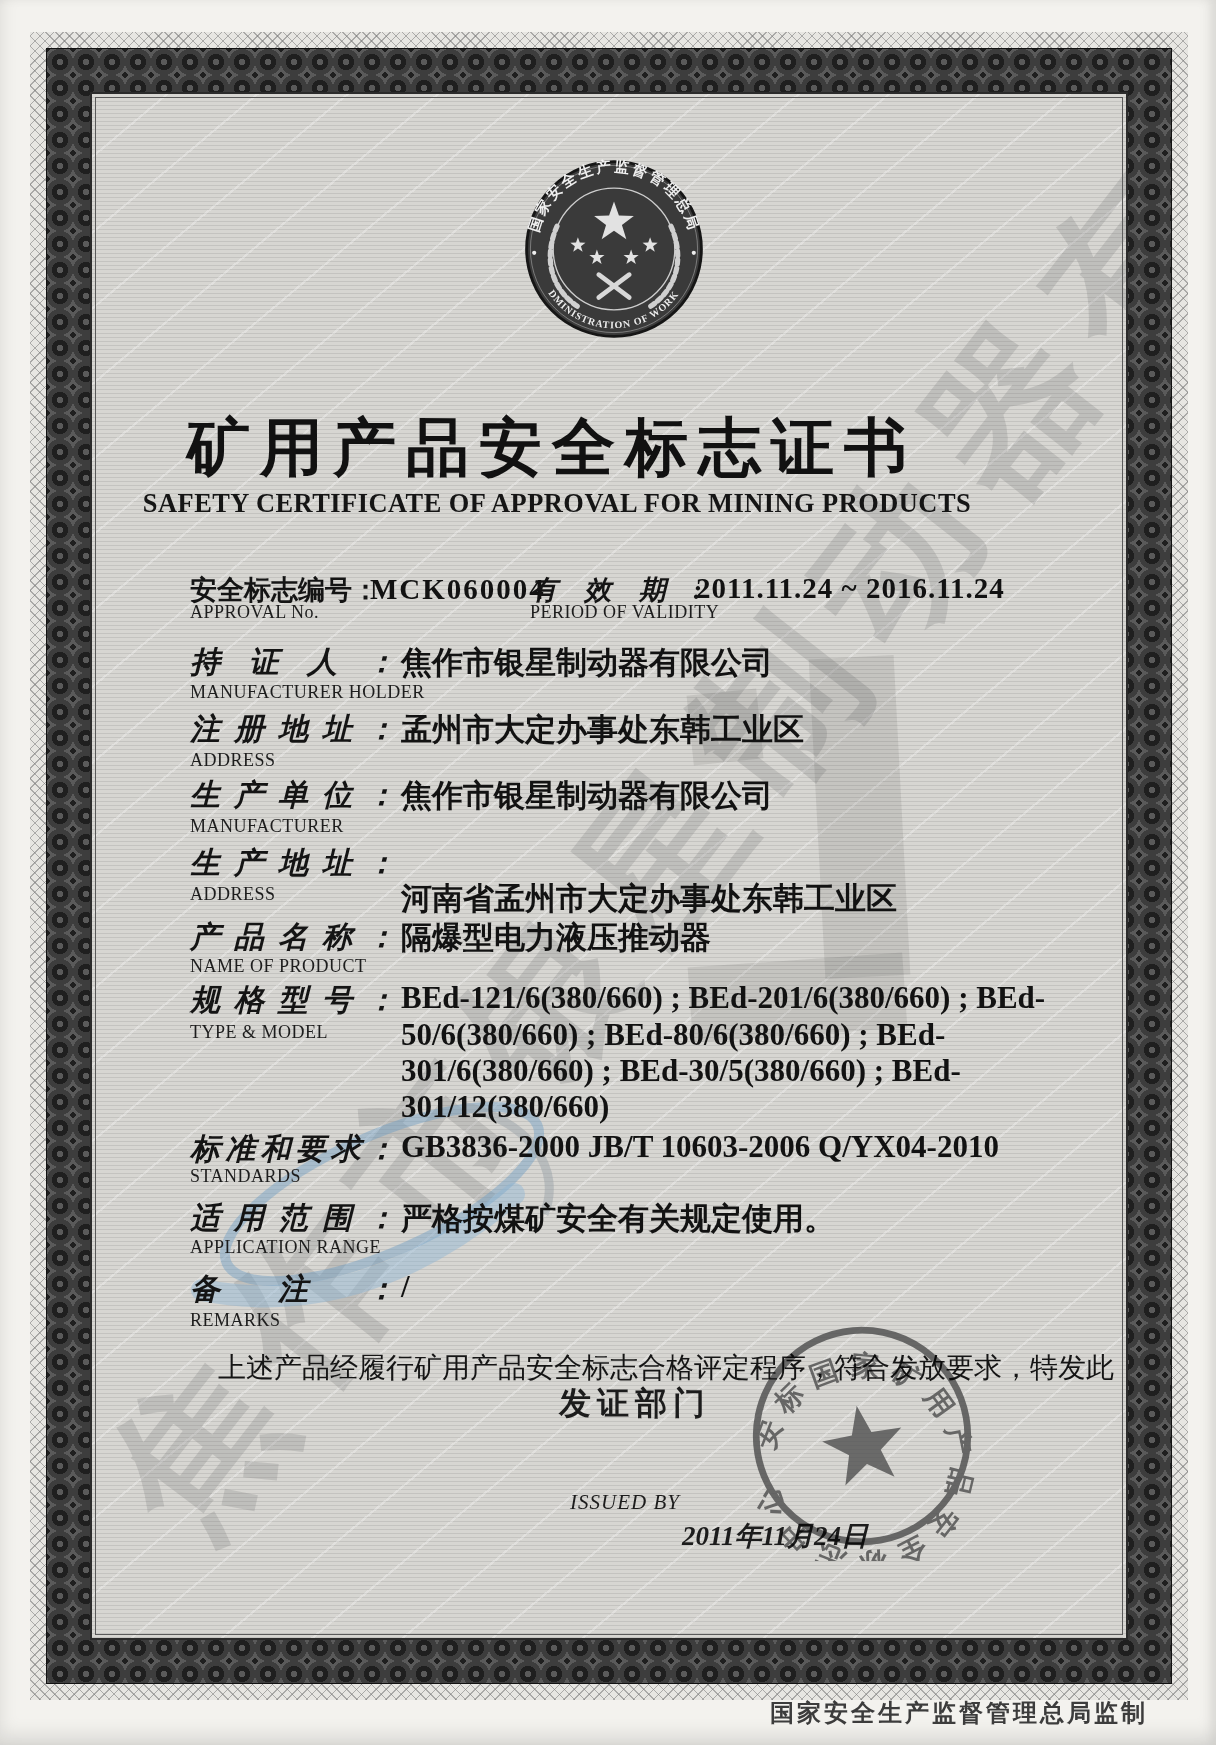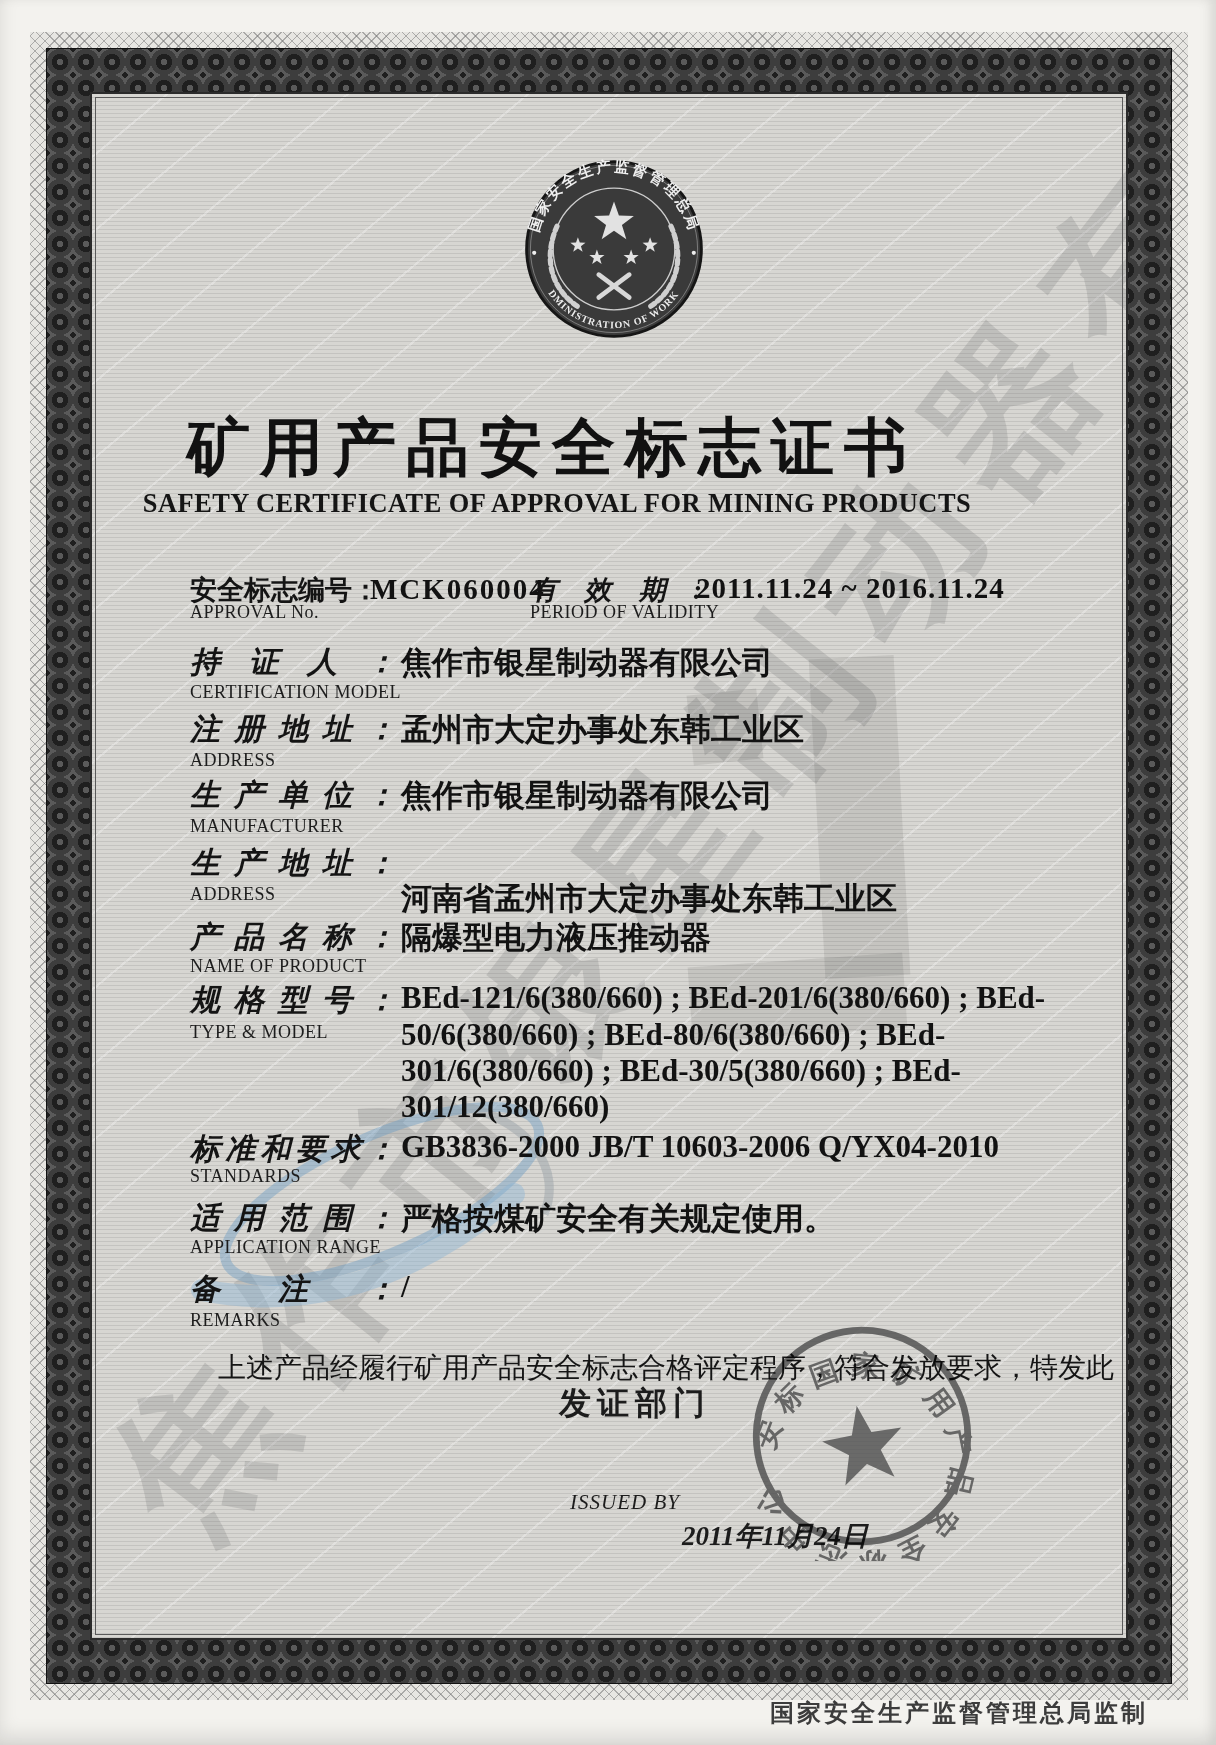--- a/index.html
+++ b/index.html
@@ -135,21 +135,21 @@
       <div class="abs zh-lab approval-label">安全标志编号：</div>
       <div class="abs val approval-no">MCK060004</div>
       <div class="abs en-lab approval-en">APPROVAL No.</div>
       <div class="abs zh-lab just valid-label">有效期:</div>
       <div class="abs en-lab valid-en">PERIOD OF VALIDITY</div>
       <div class="abs val valid-val">2011.11.24 ~ 2016.11.24</div>
 
       <div class="frow">
         <span class="zh-lab just" style="top:548px">持证人：</span>
         <span class="val" style="top:548px">焦作市银星制动器有限公司</span>
-        <span class="en-lab" style="top:588px">CERTIFICATION MODEL</span>
+        <span class="en-lab" style="top:588px">MANUFACTURER HOLDER</span>
       </div>
       <div class="frow">
         <span class="zh-lab just" style="top:615px">注册地址：</span>
         <span class="val" style="top:615px">孟州市大定办事处东韩工业区</span>
         <span class="en-lab" style="top:656px">ADDRESS</span>
       </div>
       <div class="frow">
         <span class="zh-lab just" style="top:681px">生产单位：</span>
         <span class="val" style="top:681px">焦作市银星制动器有限公司</span>
         <span class="en-lab" style="top:722px">MANUFACTURER</span>

